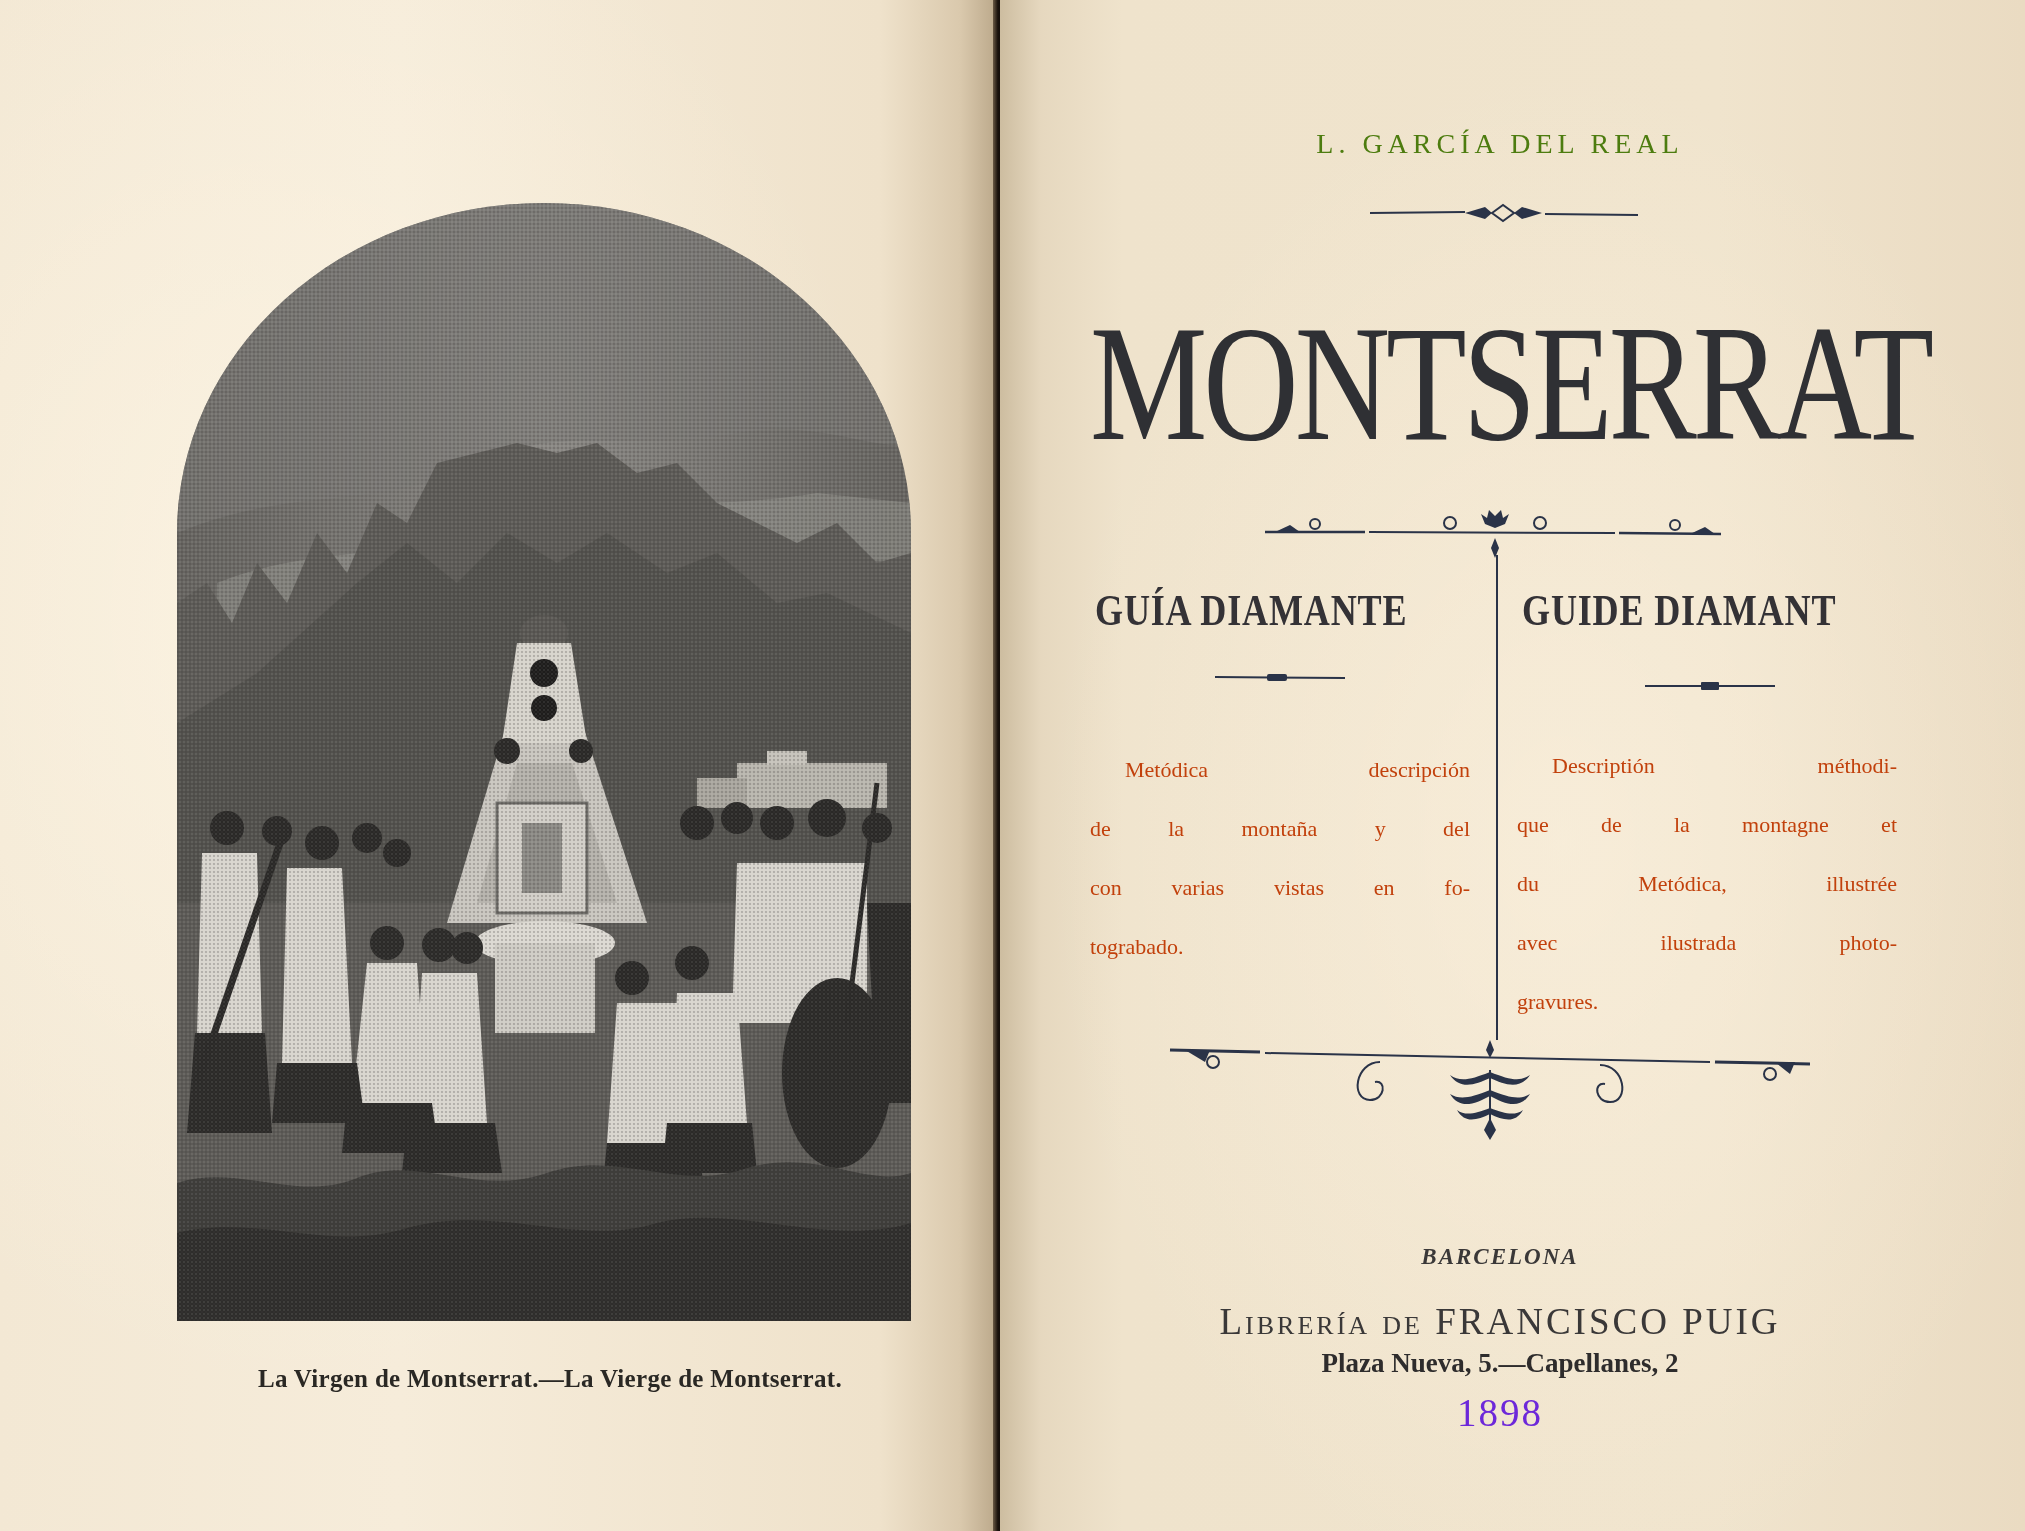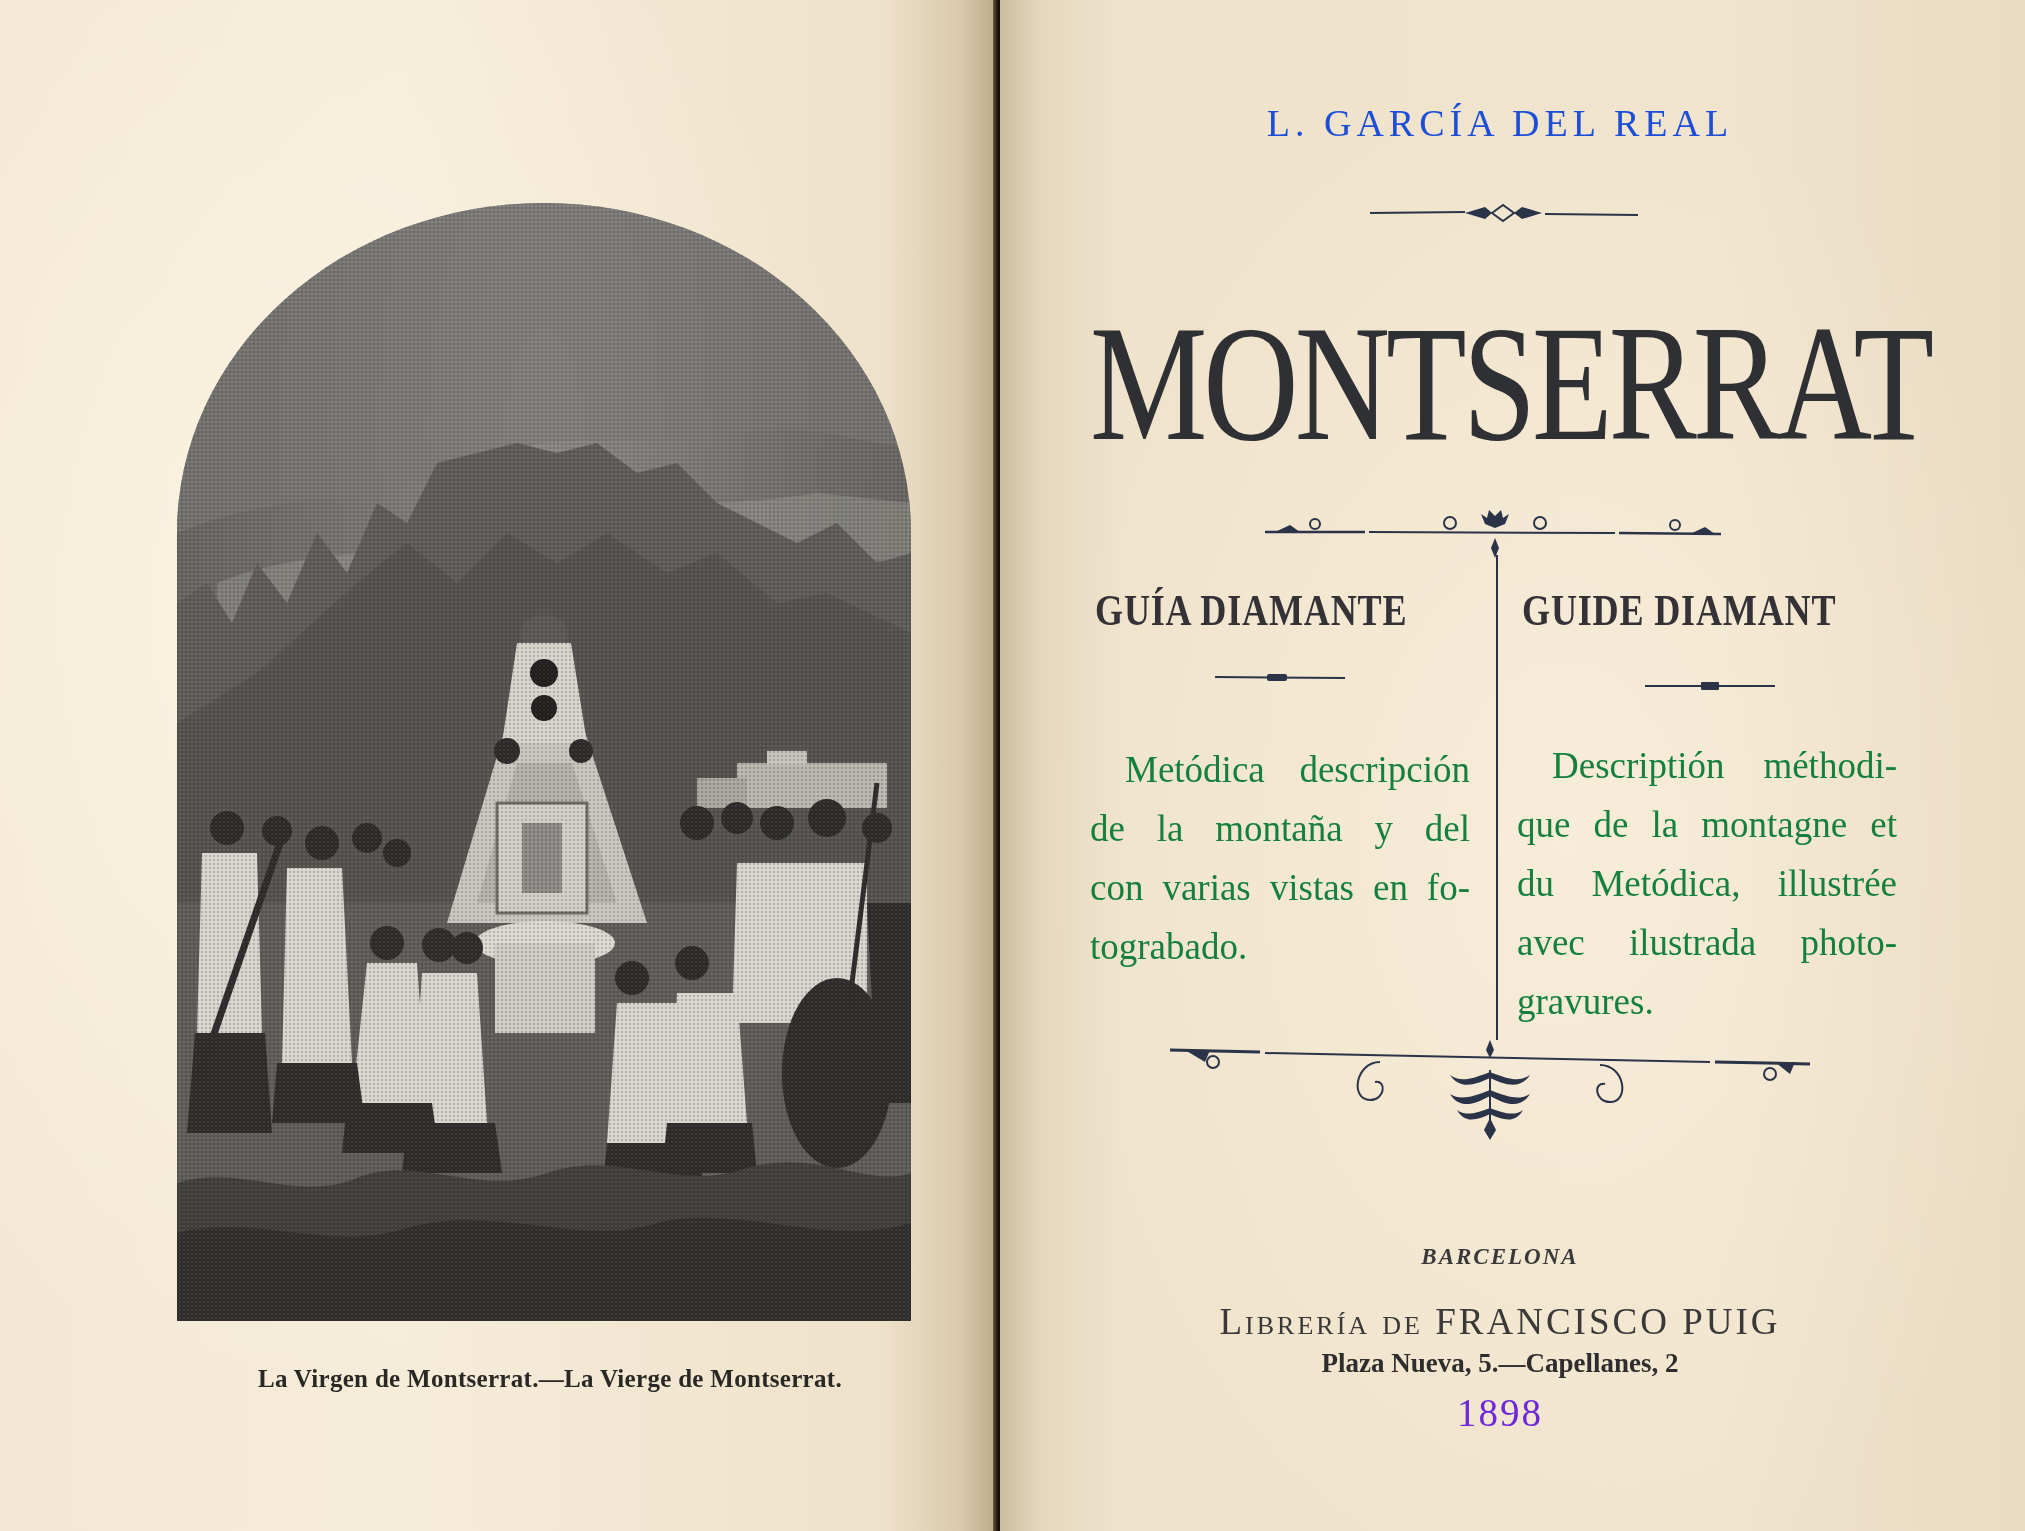--- a/index.html
+++ b/index.html
@@ -38,39 +38,39 @@
   }
   .engraving svg { position: absolute; left: 0; top: 0; }
   .caption {
     position: absolute; left: 150px; top: 1365px; width: 800px;
     text-align: center; font-size: 25px; font-weight: bold; letter-spacing: 0.3px;
     color: #2a2824;
   }
 
   
   .author {
-    position: absolute; left: 1100px; width: 800px; top: 101px;
-    text-align: center; font-size: 38px; letter-spacing: 5px; color: #1d4ed8;
+    position: absolute; left: 1100px; width: 800px; top: 128px;
+    text-align: center; font-size: 28px; letter-spacing: 5px; color: #4d7c0f;
   }
   .orn { position: absolute; }
   .title {
     position: absolute; left: 1090px; width: 820px; top: 290px;
     text-align: center; font-size: 132px; line-height: 150px;
     font-weight: normal; letter-spacing: -4px;
     transform: scaleY(1.25); transform-origin: top center;
     font-family: "Liberation Serif", serif; color: #2f3034;
   }
   .col-heading {
     position: absolute; top: 585px; font-size: 44px; font-weight: bold;
     letter-spacing: 1px; color: #343236;
     transform: scaleX(0.82); transform-origin: left center; white-space: nowrap;
   }
   .col-text {
     position: absolute; top: 740px; width: 380px;
-    font-size: 37px; line-height: 59px; color: #15803d;
+    font-size: 22px; line-height: 59px; color: #c2410c;
     text-align: justify;
   }
   .col-text span { display: block; text-align: justify; text-align-last: justify; }
   .col-text span.last { text-align-last: left; }
   .city {
     position: absolute; left: 1100px; width: 800px; top: 1244px;
     text-align: center; font-size: 23px; font-style: italic; font-weight: bold;
     letter-spacing: 2px; color: #3a3838;
   }
   .publisher {

